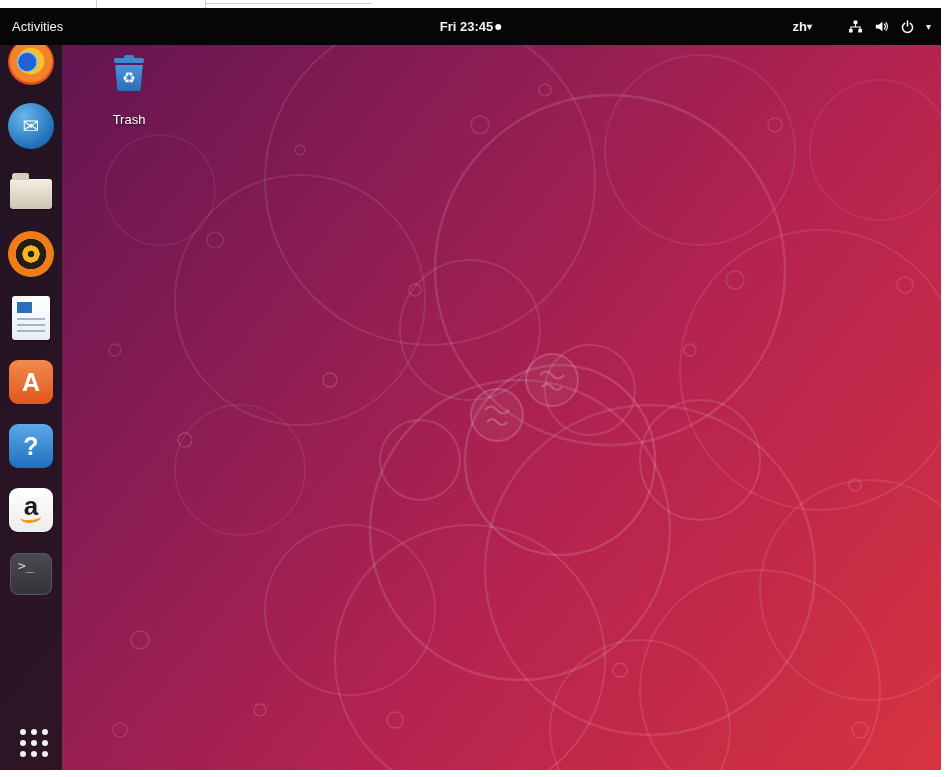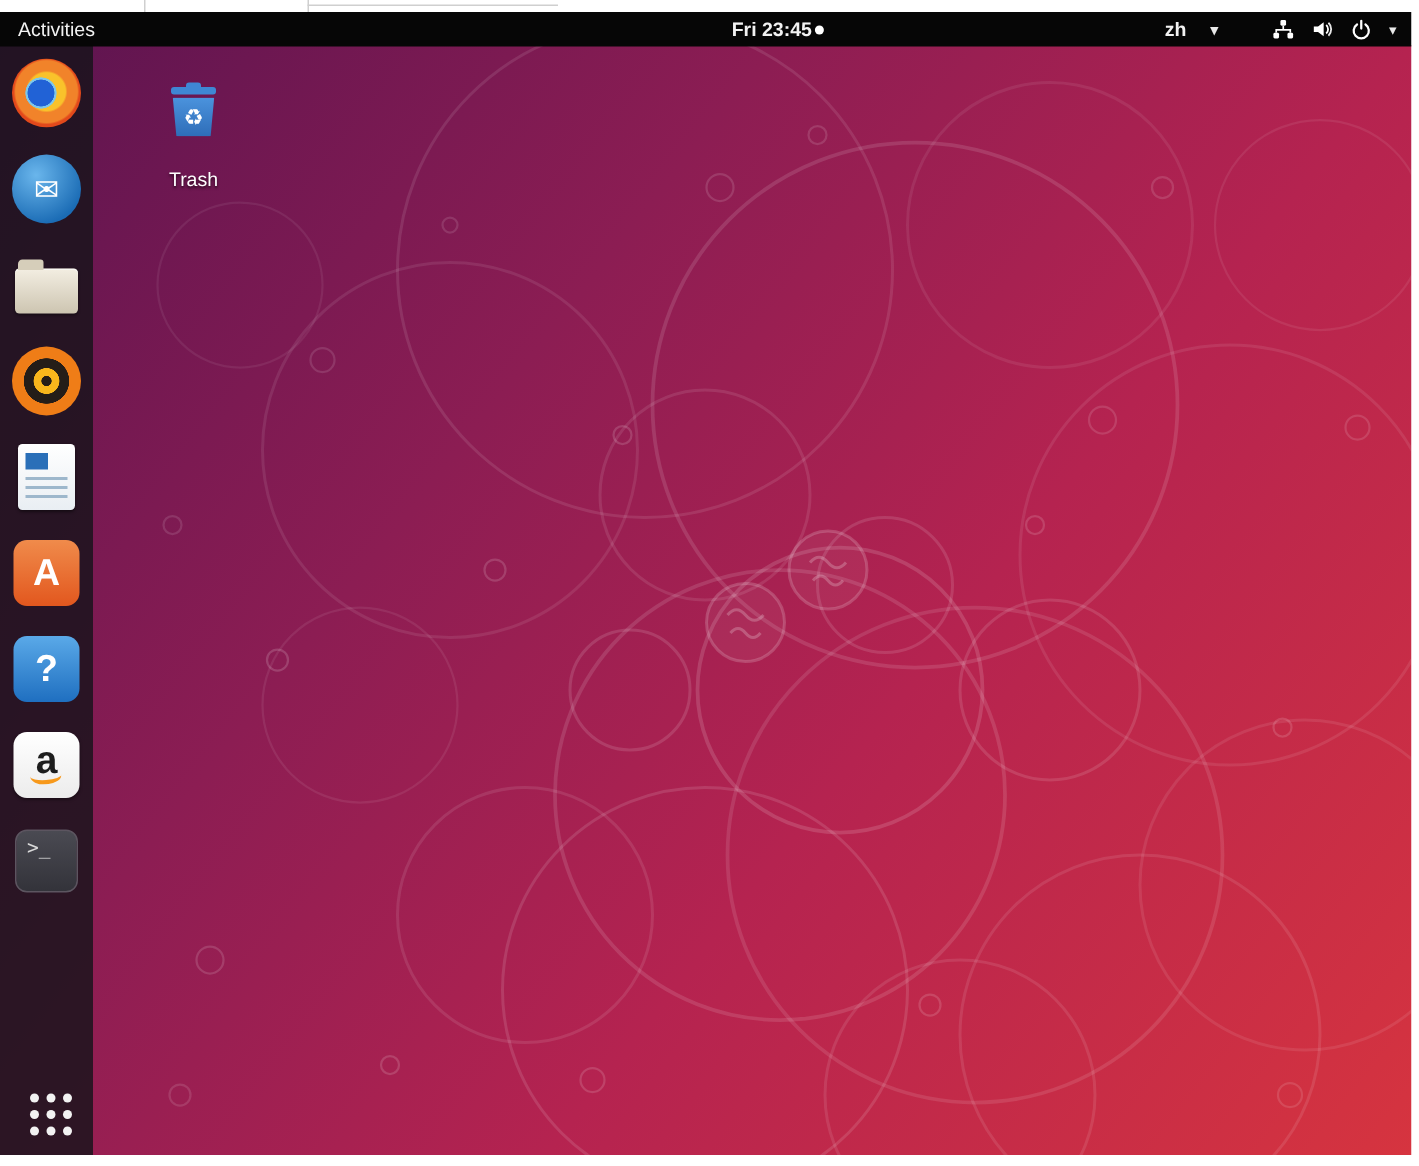--- a/index.html
+++ b/index.html
@@ -8,26 +8,26 @@
 
   
   .artifact-line { position:absolute; background:#cfcfcf; }
   .art-v1 { left:96px; top:0; width:1px; height:8px; }
   .art-v2 { left:205px; top:0; width:1px; height:8px; }
   .art-h1 { left:205px; top:3px; width:167px; height:1px; }
 
   .desktop { position:absolute; left:0; top:8px; width:941px; height:762px; overflow:hidden; }
 
   
-  .topbar { position:absolute; left:0; top:0; width:100%; height:23px; background:#060606; color:#f2f2f2; font-size:13px; display:flex; align-items:flex-end; z-index:30; }
+  .topbar { position:absolute; left:0; top:0; width:100%; height:37px; background:#060606; color:#f2f2f2; font-size:13px; display:flex; align-items:flex-end; z-index:30; }
   .activities { background:none; border:none; color:#f2f2f2; font-size:13px; font-family:inherit; padding:0 12px; height:100%; cursor:pointer; }
-  .clock-area { position:absolute; left:50%; transform:translateX(-50%); display:flex; align-items:center; gap:2px; height:100%; padding:0 8px; cursor:pointer; font-weight:600;margin-left:48px; }
+  .clock-area { position:absolute; left:50%; transform:translateX(-50%); display:flex; align-items:center; gap:2px; height:100%; padding:0 8px; cursor:pointer; font-weight:600; }
   .notif-dot { width:6px; height:6px; border-radius:50%; background:#ffffff; display:inline-block; }
   .tray { position:absolute; right:6px; top:0; height:100%; display:flex; align-items:center; }
-  .kbd-indicator { display:flex; align-items:center; gap:16px; padding:0 6px; margin-right:26px; cursor:pointer; font-weight:600; }
+  .kbd-indicator { display:flex; align-items:center; gap:0; padding:0 6px; margin-right:26px; cursor:pointer; font-weight:600; }
   .caret { font-size:10px; color:#e8e8e8; }
   .system-menu { display:flex; align-items:center; gap:11px; padding:0 4px; cursor:pointer; }
   .tray svg { display:block; }
 
   
   .wallpaper { position:absolute; left:0; top:22px; width:941px; height:740px;
     background:linear-gradient(128deg, #5c1450 0%, #8c1d53 34%, #b52350 62%, #d6343f 100%); }
   .wp-pattern { position:absolute; left:0; top:0; width:100%; height:100%; }
 
   

